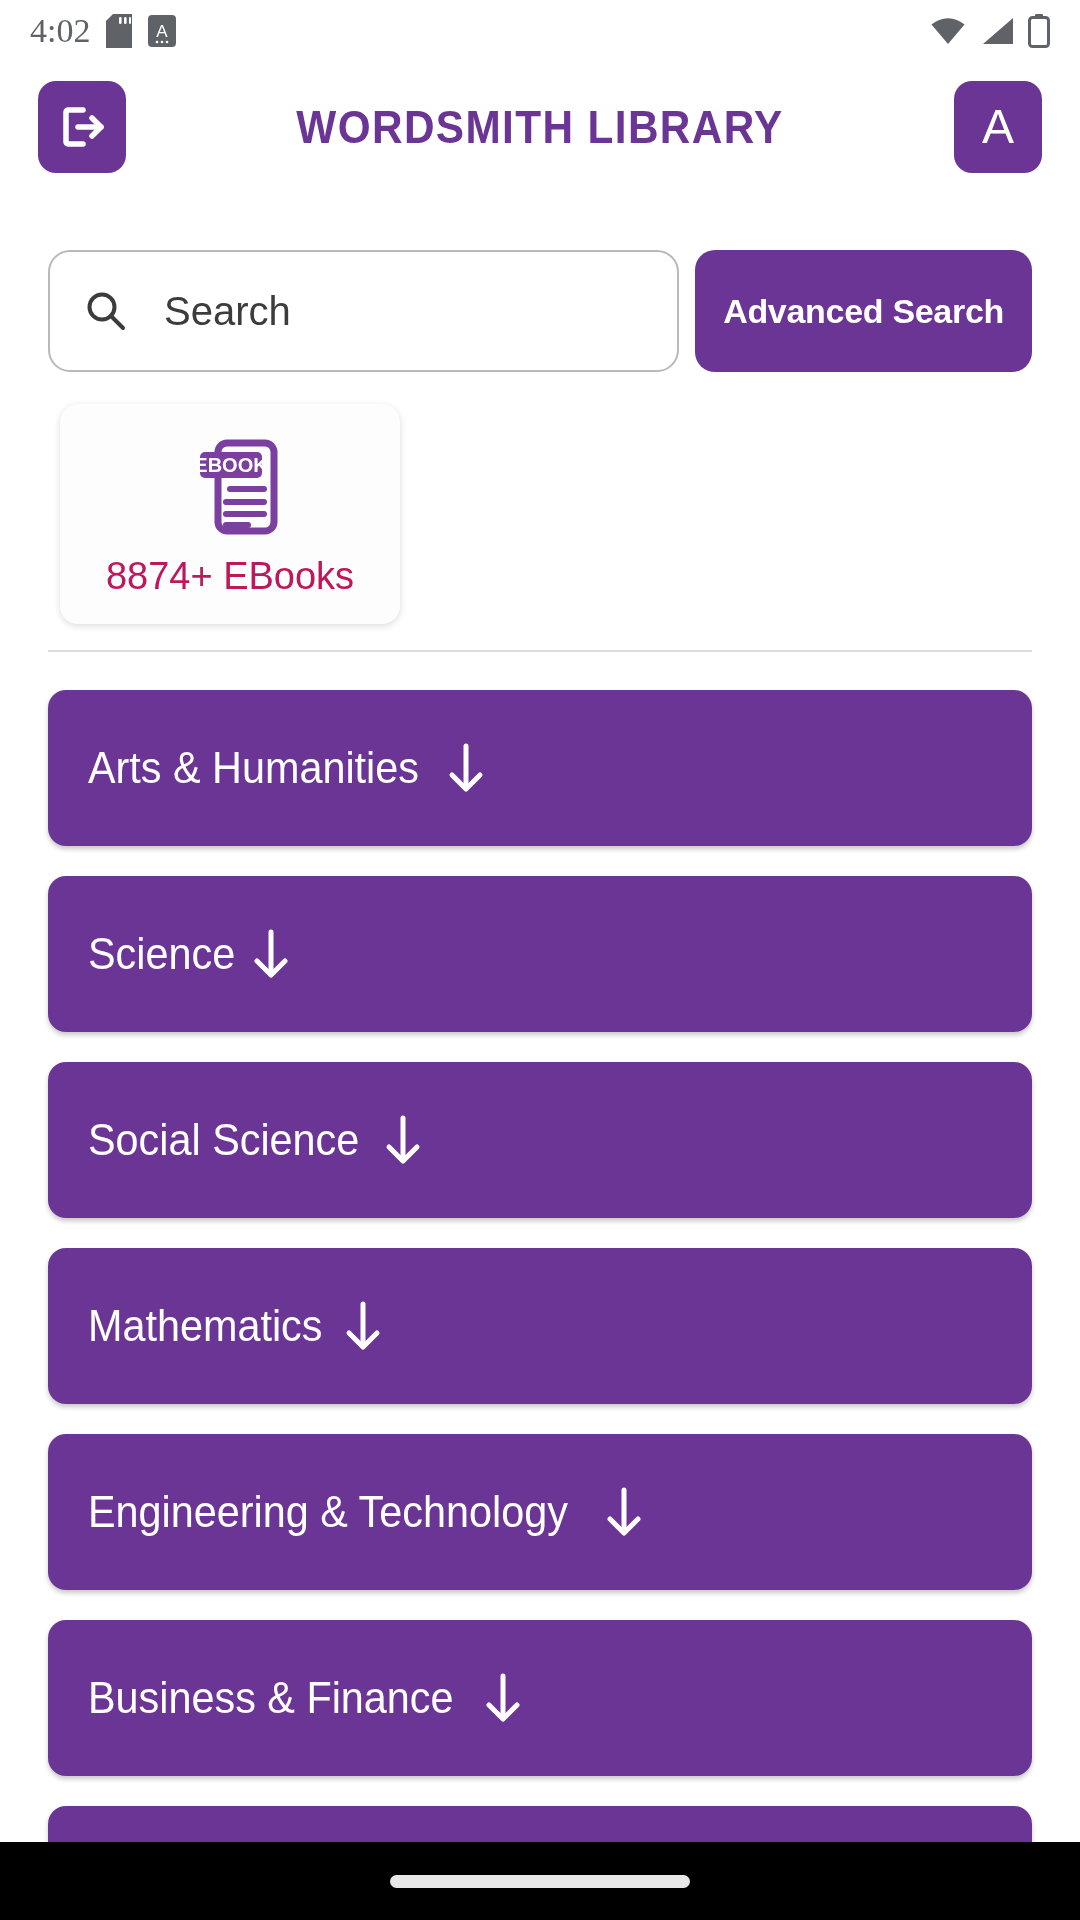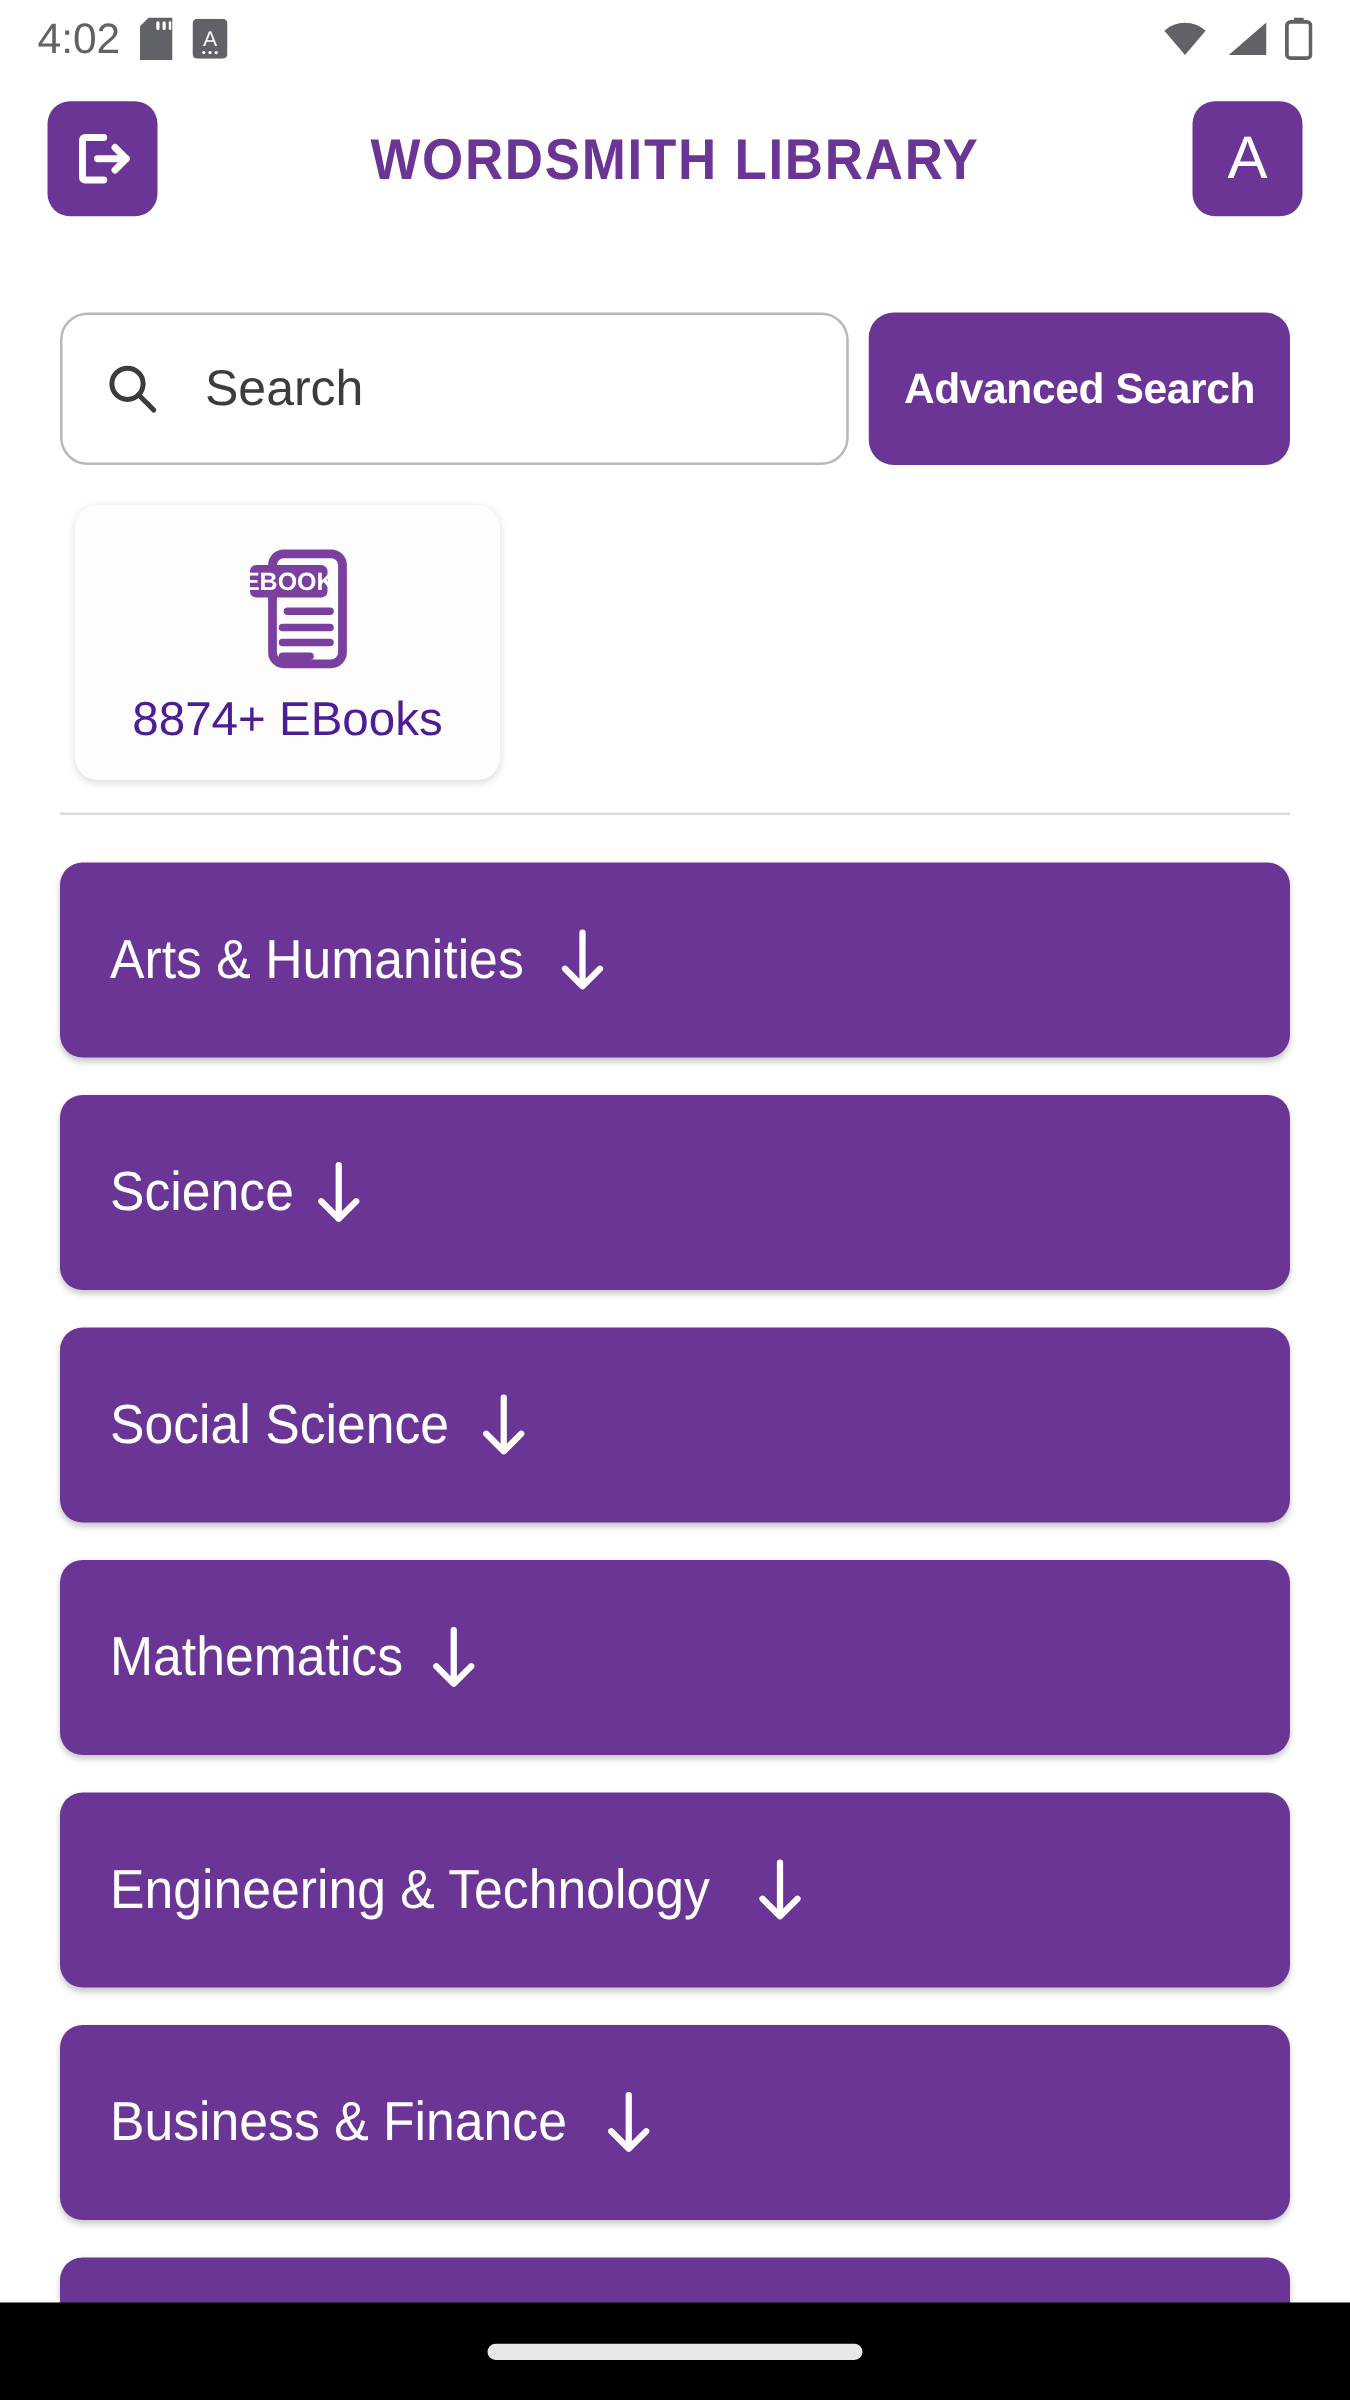--- a/index.html
+++ b/index.html
@@ -20,21 +20,21 @@
   .status-bar {
     height:62px;
     display:flex; align-items:center;
     padding:0 30px;
     flex:0 0 auto;
   }
   .status-left { display:flex; align-items:center; gap:16px; }
   .status-right { display:flex; align-items:center; gap:14px; margin-left:auto; }
   .status-time {
     font-size:34px; color:#5f6368; letter-spacing:0px;
-    font-family:Liberation Sans, sans-serif;
+    font-family:Liberation Serif, serif;
   }
   .sd-icon { width:26px; height:34px; display:block; }
   .a-icon  { width:28px; height:32px; display:block; }
   .wifi-icon   { width:36px; height:28px; display:block; }
   .signal-icon { width:34px; height:28px; display:block; }
   .battery-icon{ width:22px; height:34px; display:block; }
 
   
   .header {
     height:130px;
@@ -131,21 +131,21 @@
     border-radius:18px;
     box-shadow:0 2px 7px rgba(0,0,0,0.14);
     display:flex; flex-direction:column;
     align-items:center; justify-content:center;
     gap:12px;
     cursor:pointer;
     margin-left:12px;
   }
   .ebook-glyph { width:112px; height:112px; display:block; }
   .stat-label {
-    font-size:38px; color:#4c1d95;
+    font-size:38px; color:#be185d;
     font-family:"Liberation Sans", sans-serif;
   }
 
   
   .divider {
     height:2px;
     background:#dcdcdc;
     margin:26px 48px 0 48px;
     flex:0 0 auto;
   }

